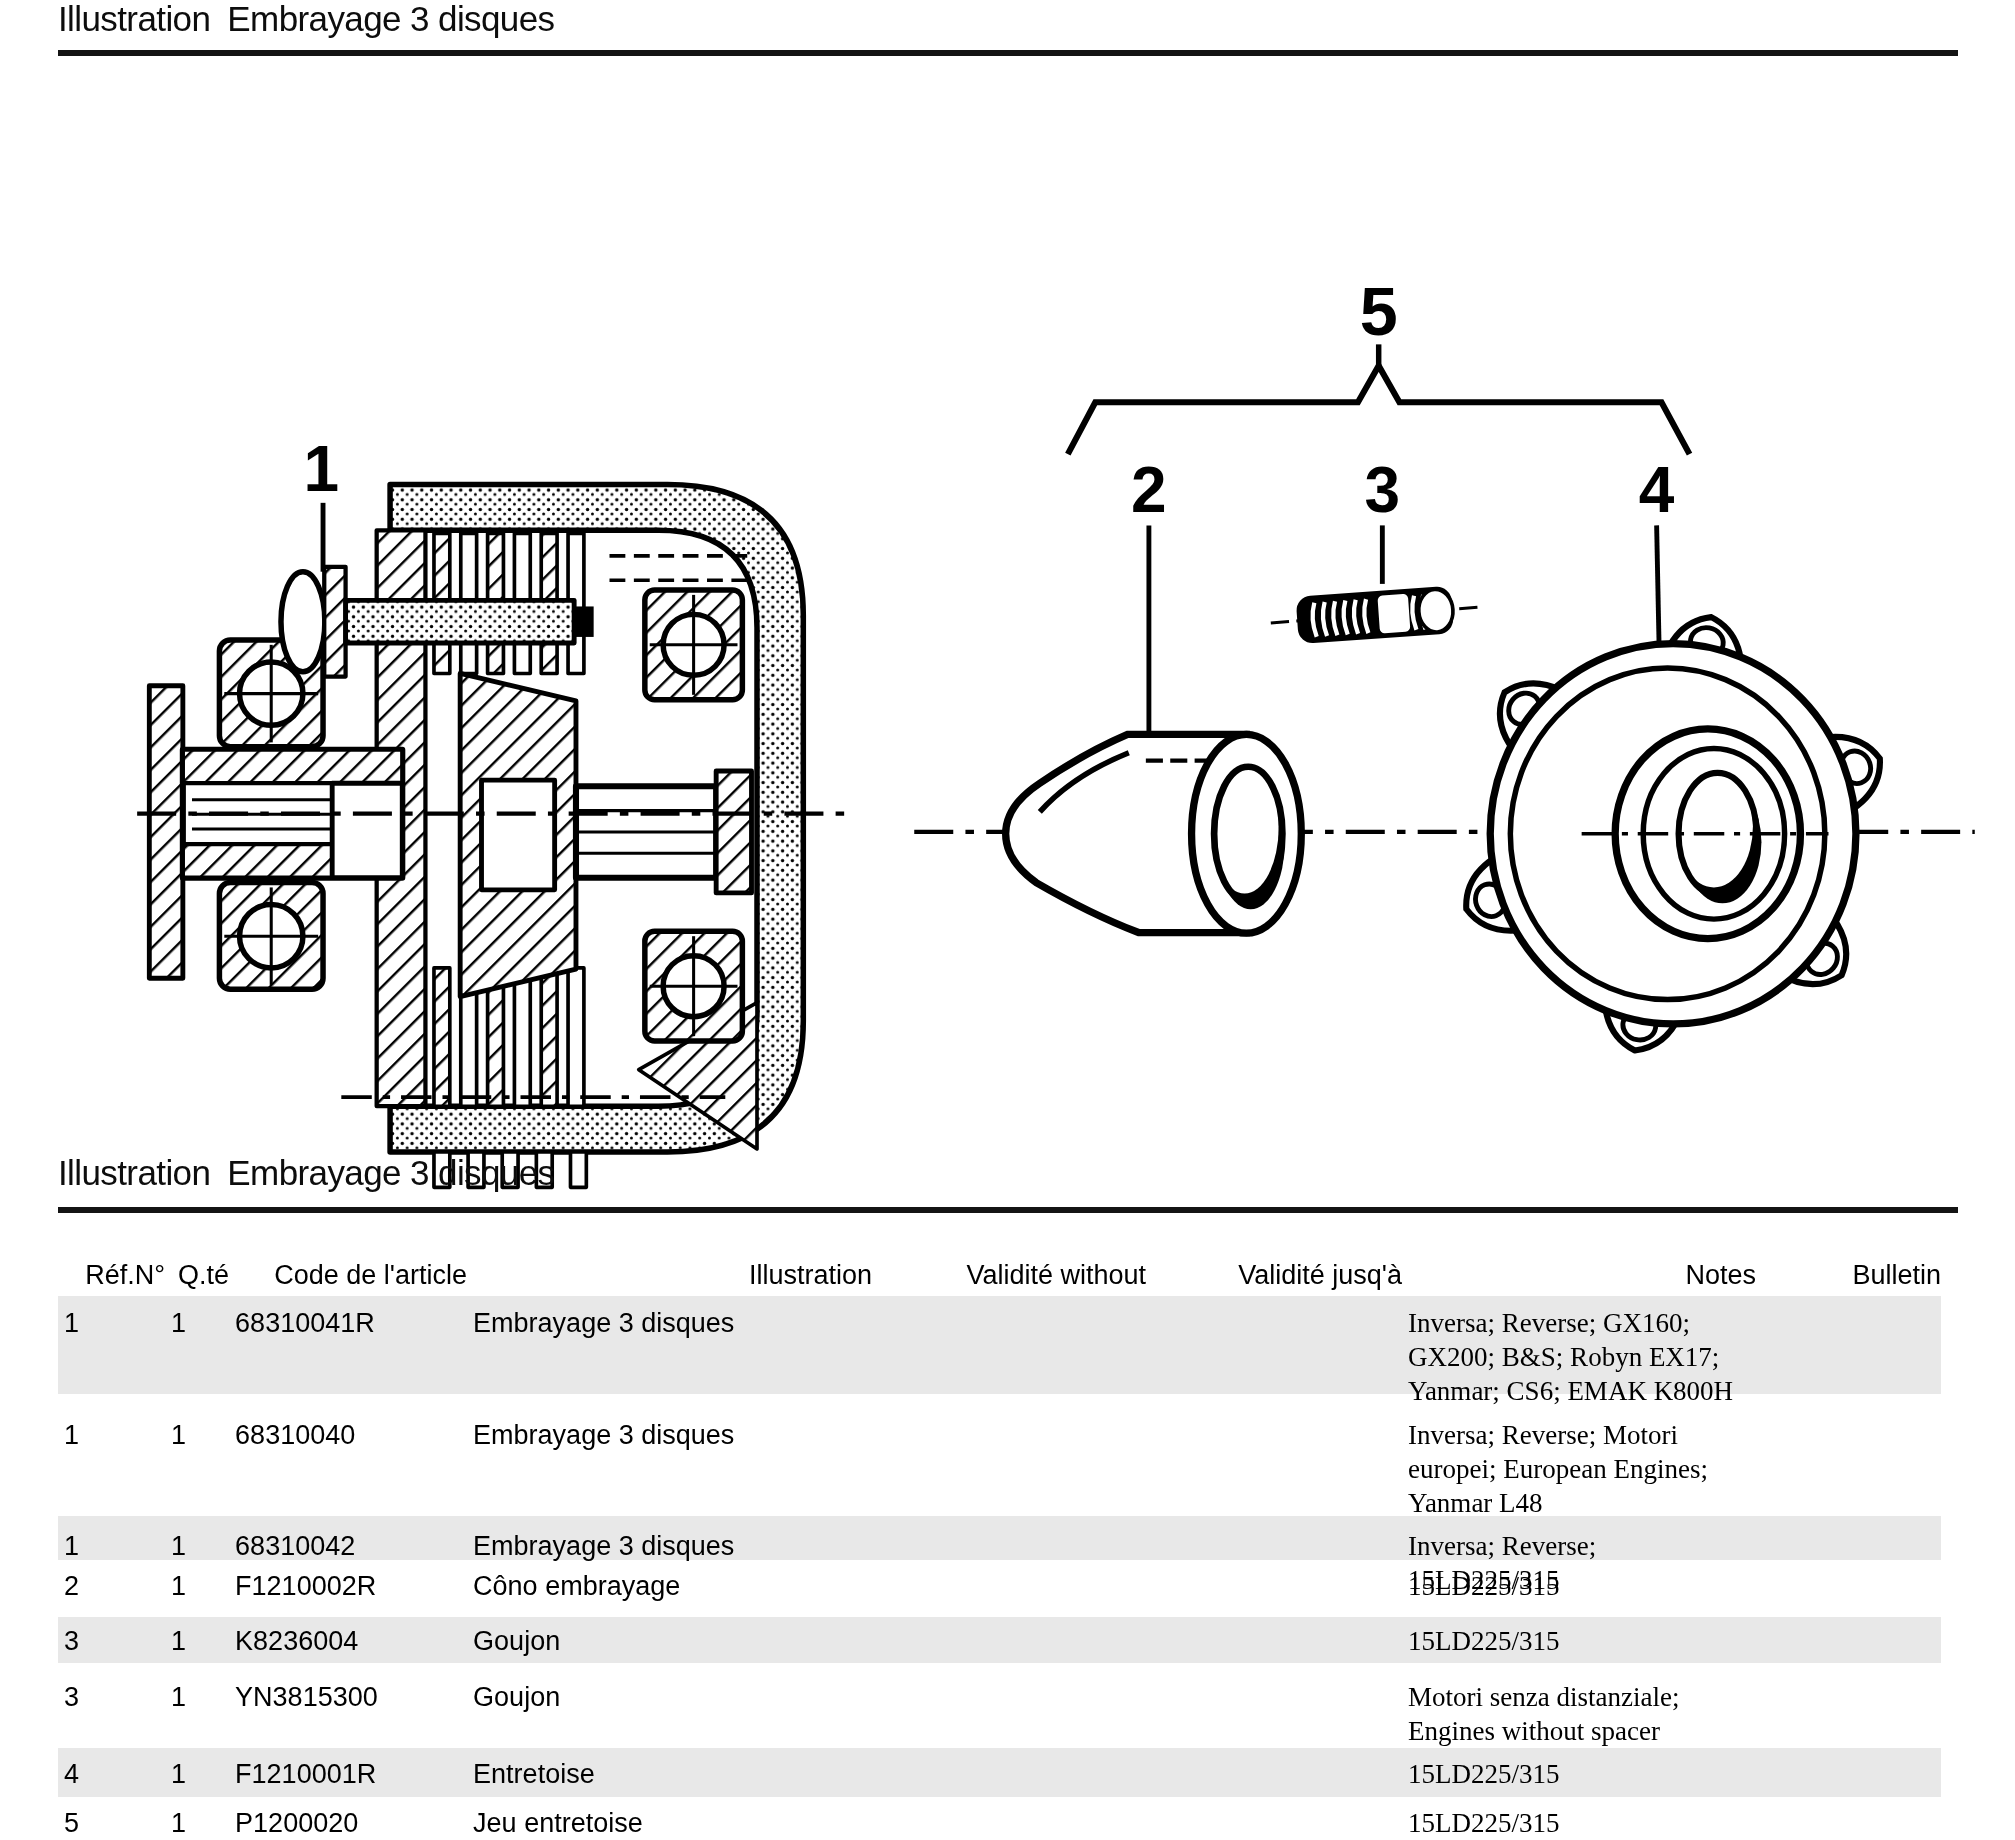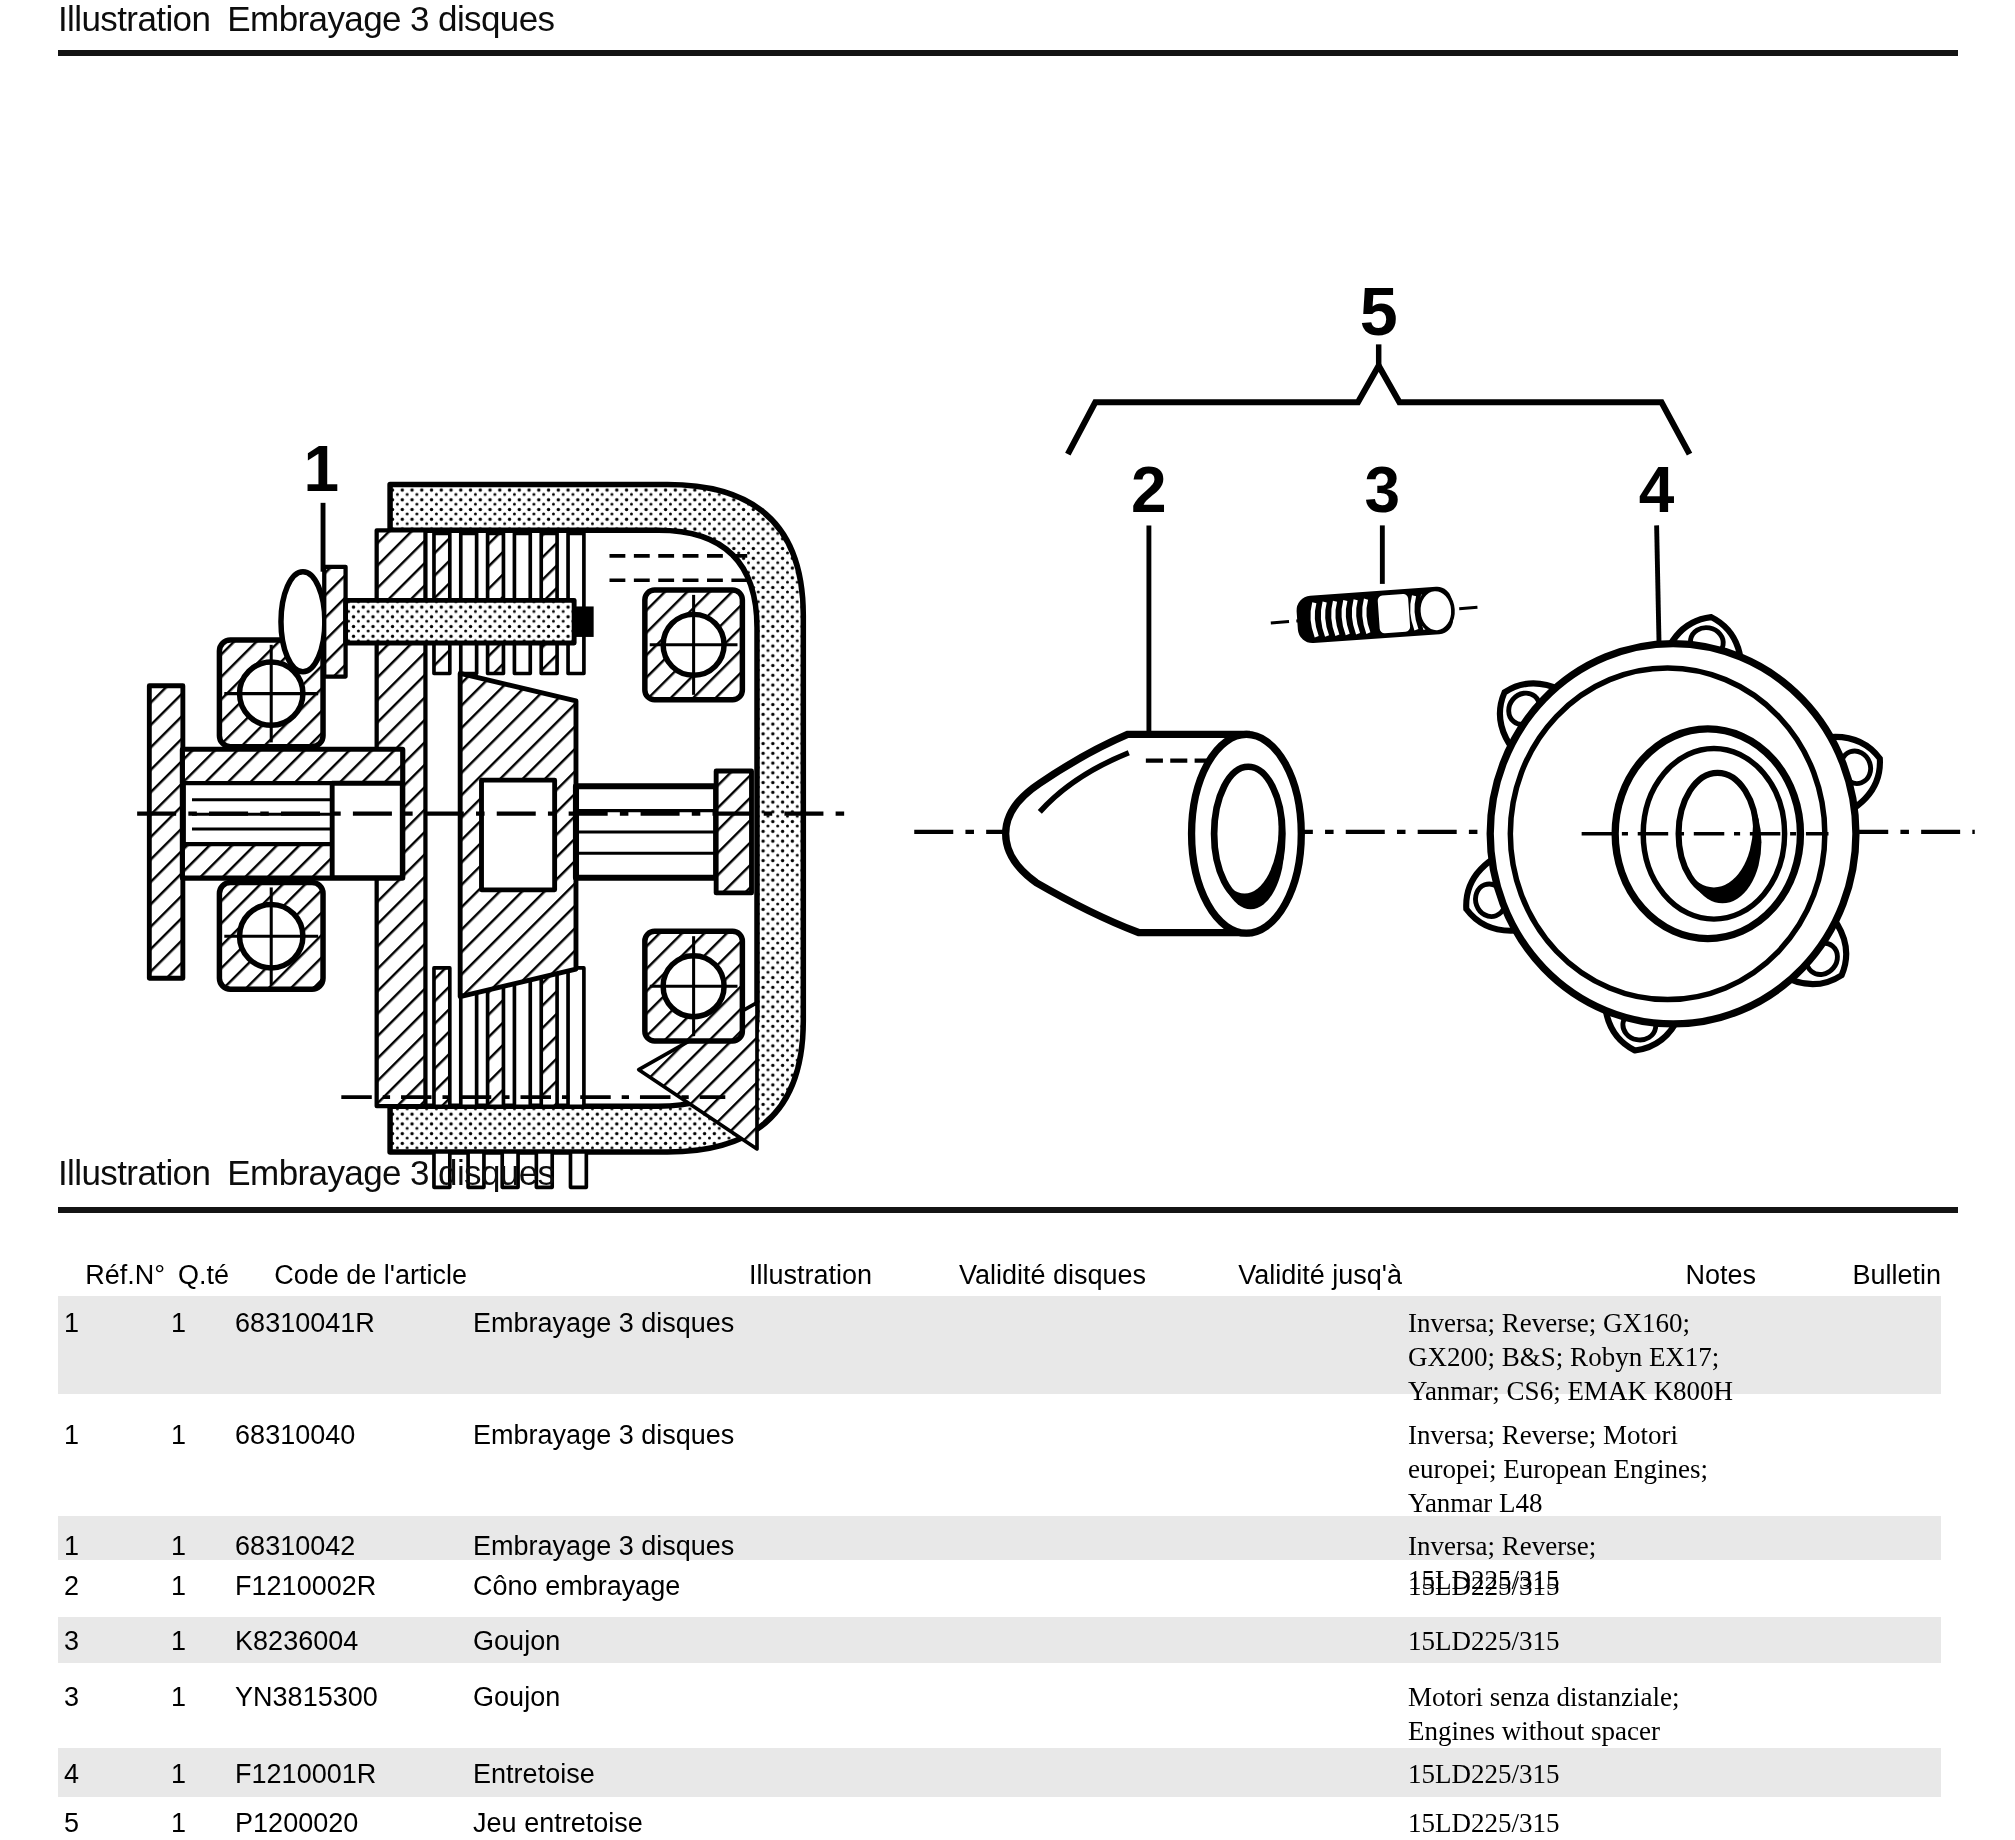--- a/index.html
+++ b/index.html
@@ -248,21 +248,21 @@
 </div>
 <div class="abs h-rule" style="top:1207px;"></div>
 
 <div id="parts-table" class="abs">
 
   <div class="grid-row thead">
     <div>Réf.N°</div>
     <div>Q.té</div>
     <div>Code de l'article</div>
     <div>Illustration</div>
-    <div>Validité disques</div>
+    <div>Validité without</div>
     <div>Validité jusq'à</div>
     <div>Notes</div>
     <div>Bulletin</div>
   </div>
 
   <div class="grid-row trow r1 shade">
     <div>1</div>
     <div>1</div>
     <div>68310041R</div>
     <div>Embrayage 3 disques</div>

